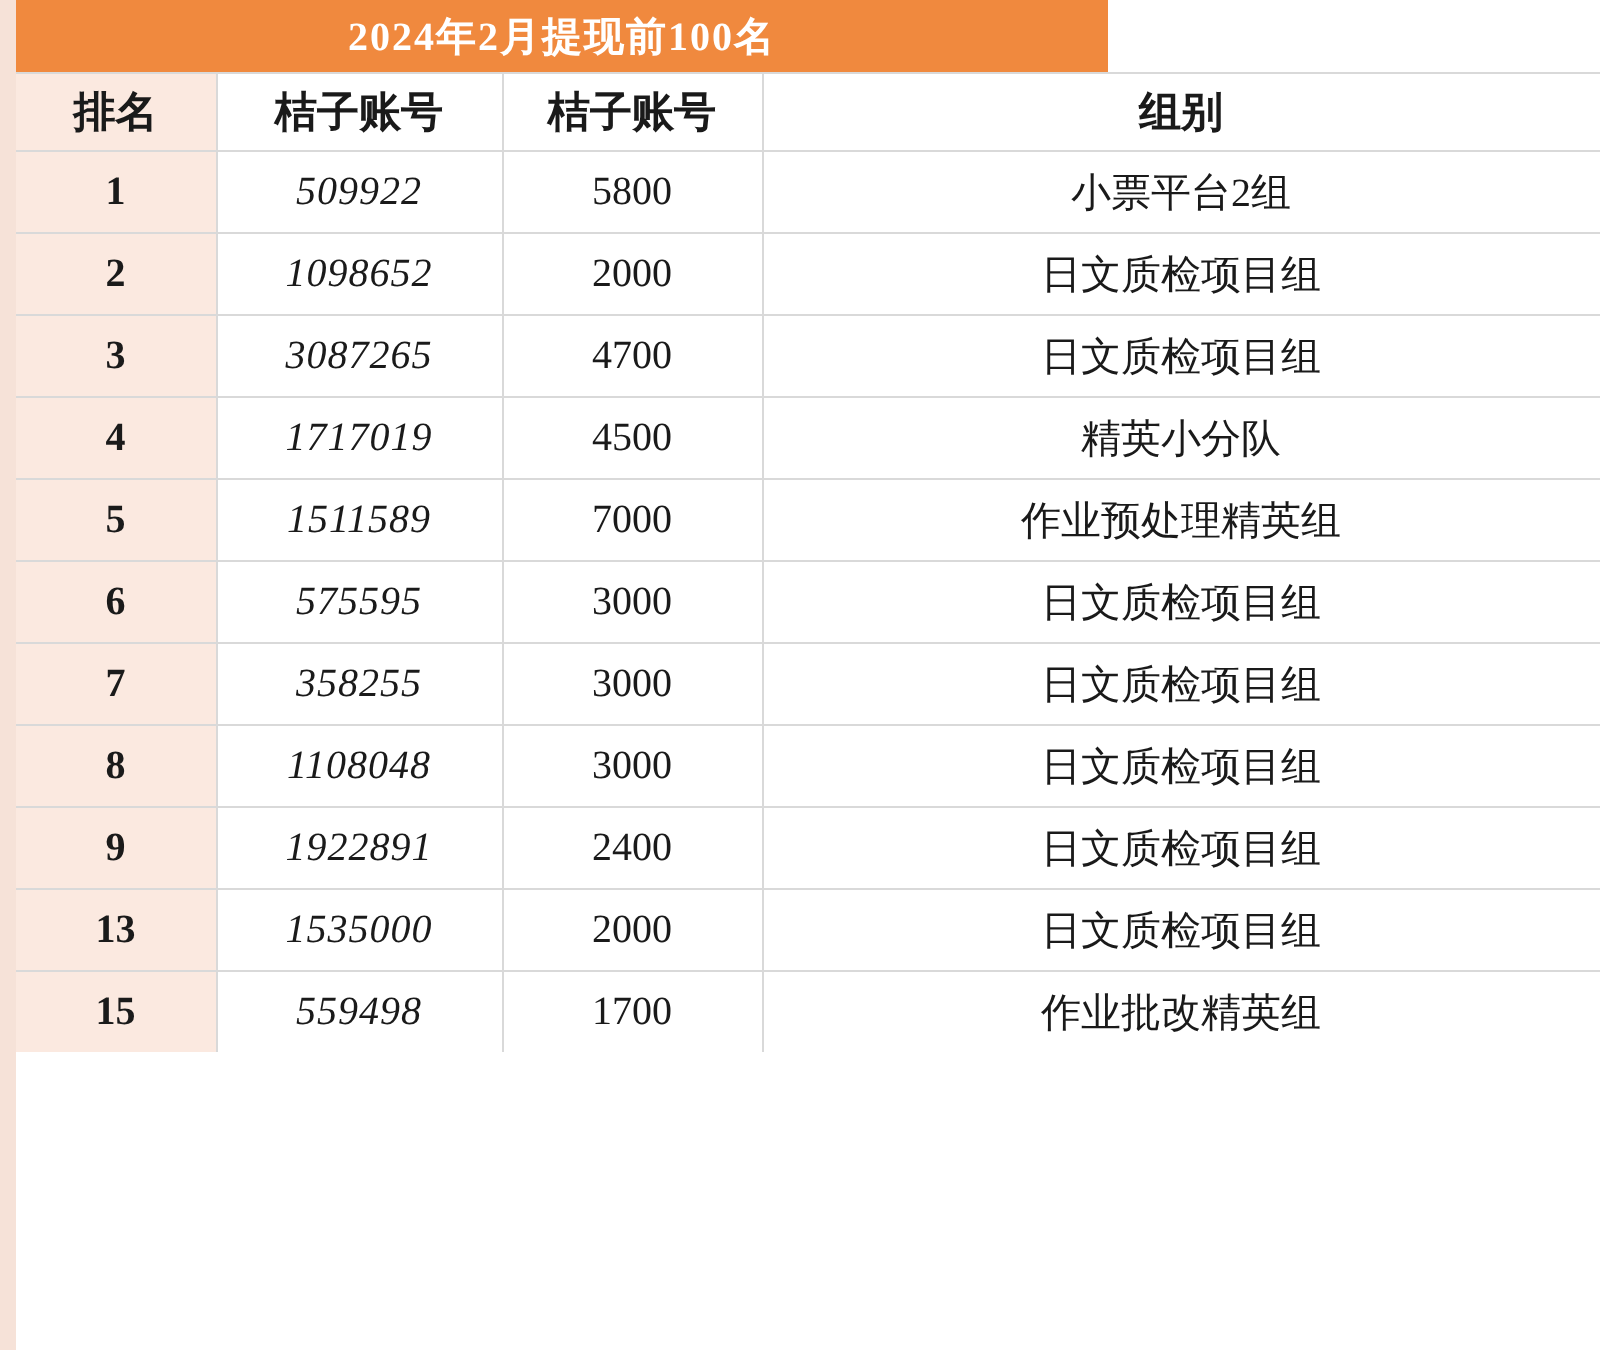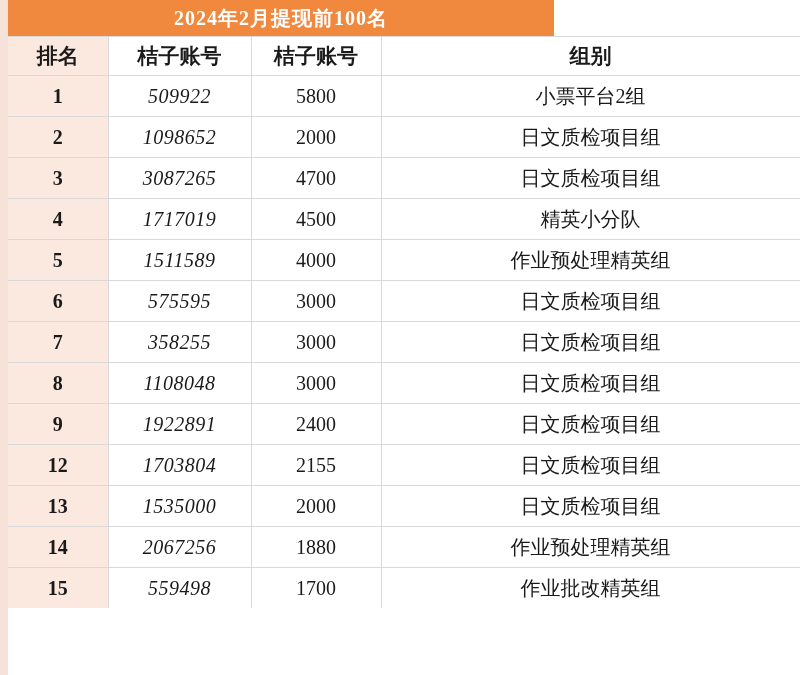--- a/index.html
+++ b/index.html
@@ -142,21 +142,21 @@
       </tr>
       <tr>
         <td class="rank">4</td>
         <td class="acct">1717019</td>
         <td>4500</td>
         <td>精英小分队</td>
       </tr>
       <tr>
         <td class="rank">5</td>
         <td class="acct">1511589</td>
-        <td>4000</td>
+        <td>7000</td>
         <td>作业预处理精英组</td>
       </tr>
       <tr>
         <td class="rank">6</td>
         <td class="acct">575595</td>
         <td>3000</td>
         <td>日文质检项目组</td>
       </tr>
       <tr>
         <td class="rank">7</td>
@@ -170,36 +170,24 @@
         <td>3000</td>
         <td>日文质检项目组</td>
       </tr>
       <tr>
         <td class="rank">9</td>
         <td class="acct">1922891</td>
         <td>2400</td>
         <td>日文质检项目组</td>
       </tr>
       <tr>
-        <td class="rank">12</td>
-        <td class="acct">1703804</td>
-        <td>2155</td>
-        <td>日文质检项目组</td>
-      </tr>
-      <tr>
         <td class="rank">13</td>
         <td class="acct">1535000</td>
         <td>2000</td>
         <td>日文质检项目组</td>
-      </tr>
-      <tr>
-        <td class="rank">14</td>
-        <td class="acct">2067256</td>
-        <td>1880</td>
-        <td>作业预处理精英组</td>
       </tr>
       <tr>
         <td class="rank">15</td>
         <td class="acct">559498</td>
         <td>1700</td>
         <td>作业批改精英组</td>
       </tr>
 
     </tbody>
   </table>

